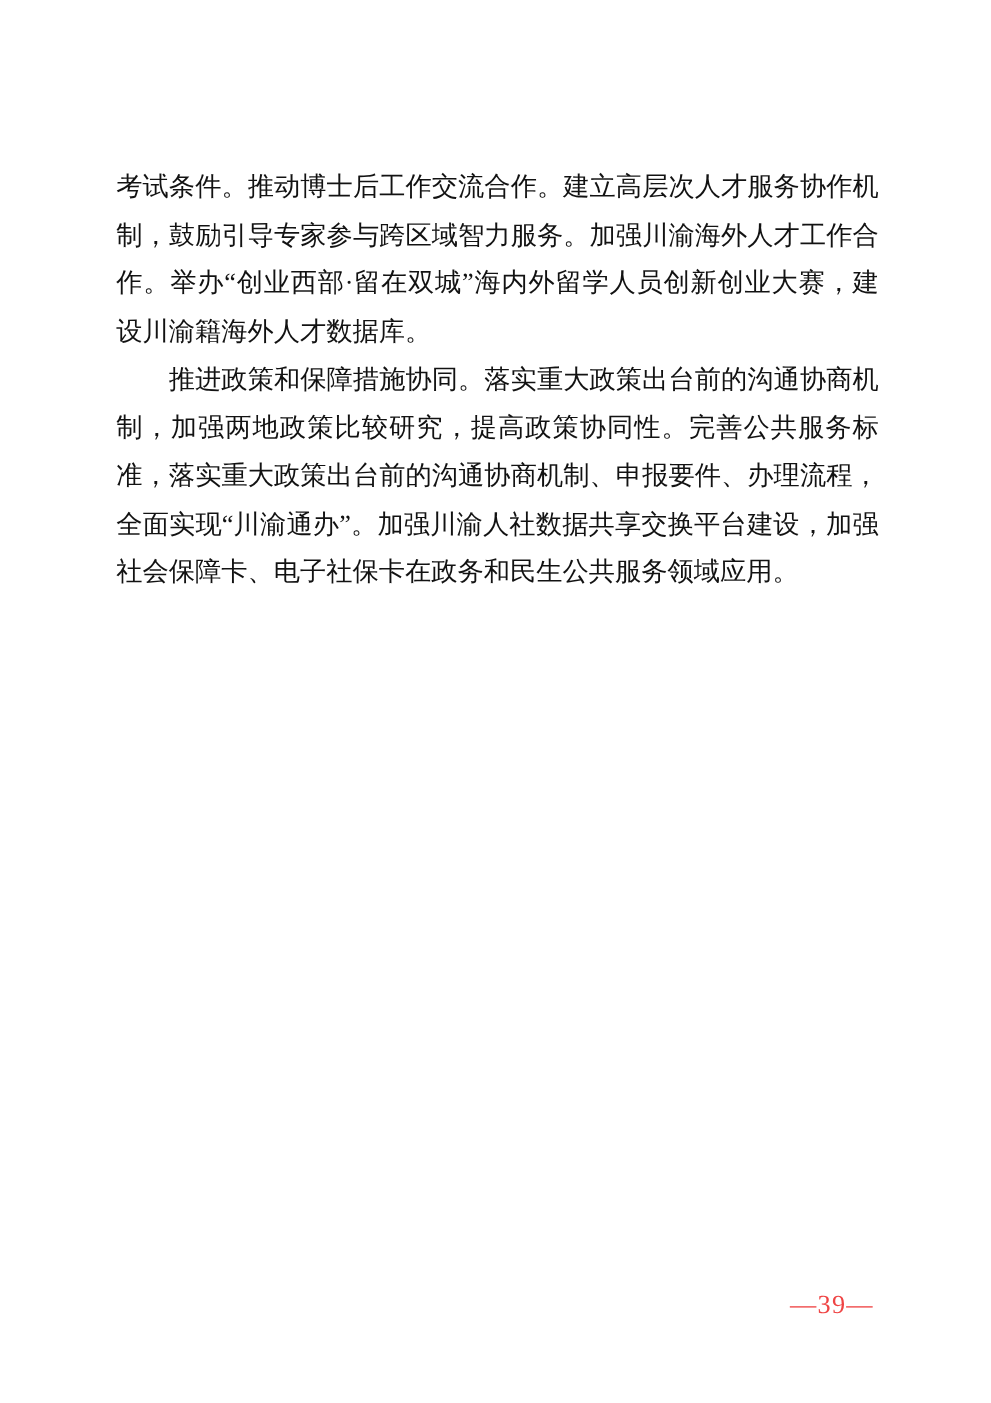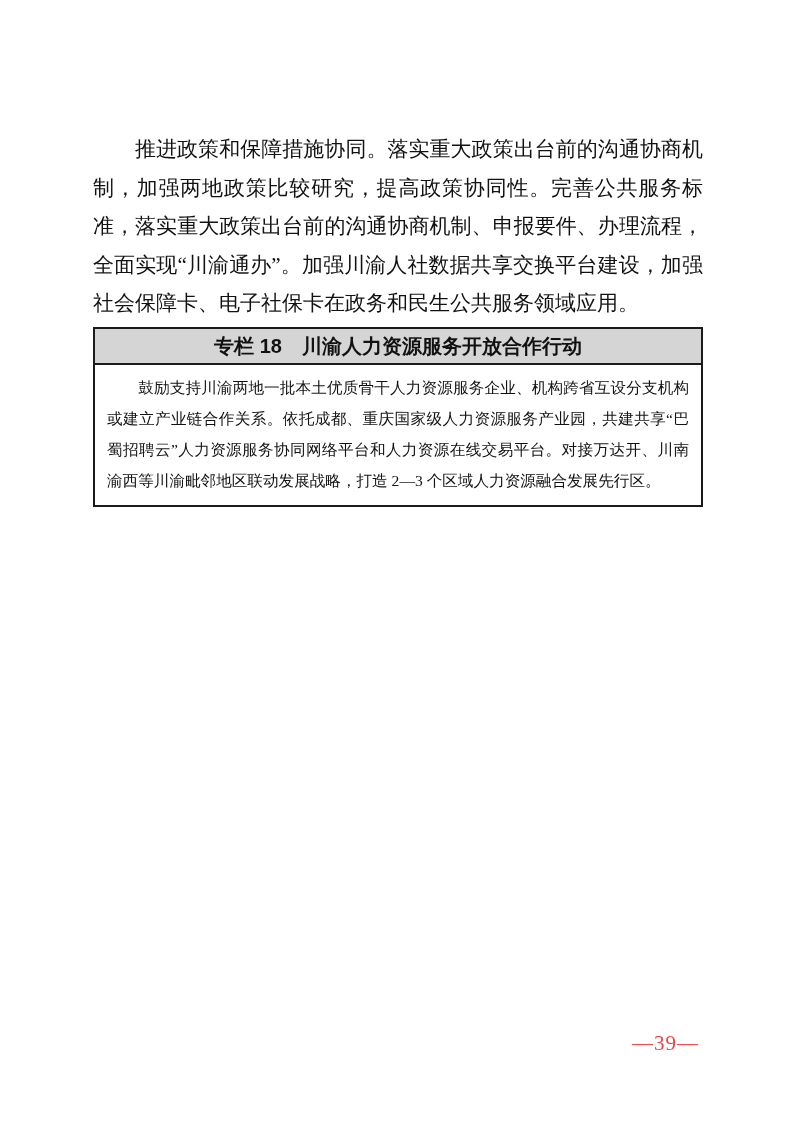--- a/index.html
+++ b/index.html
@@ -77,26 +77,23 @@
     color: #ef4444;
     letter-spacing: 1px;
   }
 </style>
 </head>
 <body>
 
 <div class="page">
   <div class="content">
 
+    <p class="body-para no-indent">考试条件。推动博士后工作交流合作。建立高层次人才服务协作机制，鼓励引导专家参与跨区域智力服务。加强川渝海外人才工作合作。举办“创业西部·留在双城”海内外留学人员创新创业大赛，建设川渝籍海外人才数据库。</p>
 
     <p class="body-para">推进政策和保障措施协同。落实重大政策出台前的沟通协商机制，加强两地政策比较研究，提高政策协同性。完善公共服务标准，落实重大政策出台前的沟通协商机制、申报要件、办理流程，全面实现“川渝通办”。加强川渝人社数据共享交换平台建设，加强社会保障卡、电子社保卡在政务和民生公共服务领域应用。</p>
 
-    <div class="callout">
-      <div class="callout-header">专栏 18　川渝人力资源服务开放合作行动</div>
-      <div class="callout-body">鼓励支持川渝两地一批本土优质骨干人力资源服务企业、机构跨省互设分支机构或建立产业链合作关系。依托成都、重庆国家级人力资源服务产业园，共建共享“巴蜀招聘云”人力资源服务协同网络平台和人力资源在线交易平台。对接万达开、川南渝西等川渝毗邻地区联动发展战略，打造 2—3 个区域人力资源融合发展先行区。</div>
-    </div>
 
 
 
   </div>
 
   <div class="page-number">—39—</div>
 </div>
 
 </body></html>

